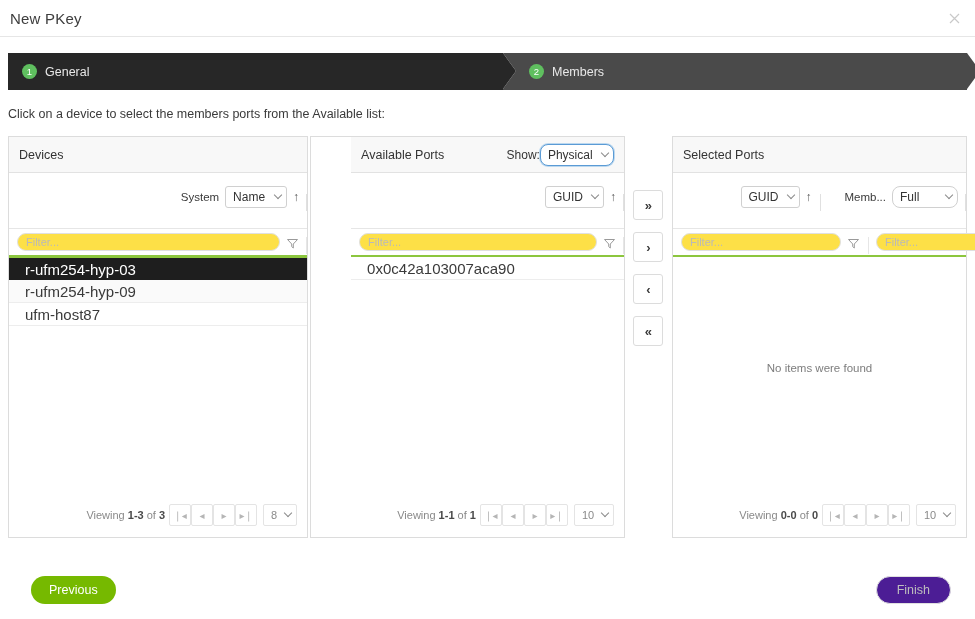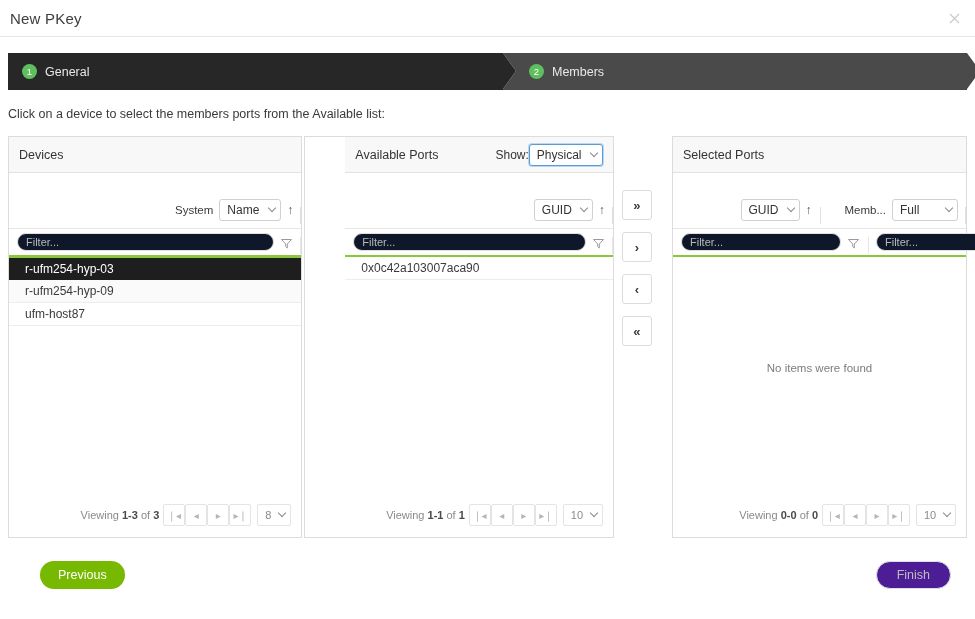--- a/index.html
+++ b/index.html
@@ -115,21 +115,21 @@
   }
   .panel {
     border: 1px solid #dcdcdc;
     background: #ffffff;
     height: 402px;
     display: flex;
     flex-direction: column;
   }
   .panel.devices { width: 344px; }
   .panel.available { width: 355px; margin-left: 2px; padding-left: 40px; }
-  .panel.selected { width: 295px; margin-left: 12px; }
+  .panel.selected { width: 295px; margin-left: 0; }
   .arrows {
     width: 54px;
     padding-top: 54px;
     display: flex;
     flex-direction: column;
     align-items: center;
     gap: 12px;
   }
   .arrow-btn {
     width: 30px; height: 30px;
@@ -165,21 +165,21 @@
   
   .grid {
     flex: 1 1 auto;
     display: flex;
     flex-direction: column;
     min-height: 0;
   }
   .grid-head {
     height: 56px;
     display: flex;
-    align-items: flex-end;
+    align-items: center;
     border-bottom: 1px solid #e6e6e6;
     position: relative;
   }
   .col {
     display: flex;
     align-items: center;
     justify-content: flex-end;
     gap: 6px;
     padding: 0 8px 7px 8px;
     font-size: 11.5px;
@@ -210,21 +210,21 @@
     border: 1px solid #d0d0d0;
     border-radius: 3px;
     background: #ffffff;
     font-family: "Liberation Sans", sans-serif;
     font-size: 12px;
     color: #333;
     padding: 2px 20px 2px 7px;
     height: 22px;
     cursor: pointer;
   }
-  select.mini.wide { min-width: 66px; }
+  select.mini.wide { min-width: 66px; border-radius: 8px; }
   select.mini.focused { border-color: #5b9bd5; box-shadow: 0 0 0 1px #bcd8ef; }
   .sel-wrap { position: relative; display: inline-flex; align-items: center; }
   .sel-wrap .caret {
     position: absolute;
     right: 6px; top: 50%;
     margin-top: -2px;
     width: 6px; height: 6px;
     border-right: 1.3px solid #8a8a8a;
     border-bottom: 1.3px solid #8a8a8a;
     transform: translateY(-50%) rotate(45deg);
@@ -260,41 +260,41 @@
     right: 0; top: 4px;
     height: 17px; width: 1px;
     background: #e6e6e6;
   }
   input.filter {
     flex: 1 1 auto;
     min-width: 0;
     height: 18px;
     border: 1px solid #e0e0e0;
     border-radius: 9px;
-    background: #0f172a;
+    background: #fde047;
     font-family: "Liberation Sans", sans-serif;
     font-size: 11px;
     color: #666;
     padding: 0 8px;
     outline: none;
   }
   input.filter::placeholder { color: #b9b9b9; }
   .funnel { flex: 0 0 auto; width: 13px; height: 13px; }
 
   .grid-body {
     flex: 1 1 auto;
     overflow: hidden;
     min-height: 0;
   }
   .row {
     height: 23px;
     display: flex;
     align-items: center;
     padding: 0 0 0 16px;
-    font-size: 12px;
+    font-size: 15px;
     color: #3a3a3a;
     border-bottom: 1px solid #ededed;
     cursor: pointer;
     text-align: center;
   }
   .row.alt { background: #fafafa; }
   .row.selected {
     background: #1e1e1e;
     color: #ffffff;
     border-top: 1px solid #8cc63e;
@@ -346,23 +346,24 @@
     font-size: 11px;
     color: #8a8a8a;
     padding: 2px 18px 2px 7px;
     height: 22px;
     cursor: pointer;
   }
 
   
   .footer {
     position: absolute;
-    left: 16px; right: 0; bottom: 0;
+    left: 7px; right: 0; bottom: 0;
     height: 58px;
     display: flex;
+    align-items: center;
     padding: 0 24px;
   }
   .btn-prev {
     background: #76b900;
     color: #ffffff;
     border: none;
     border-radius: 16px;
     height: 28px;
     padding: 0 18px;
     font-family: "Liberation Sans", sans-serif;

